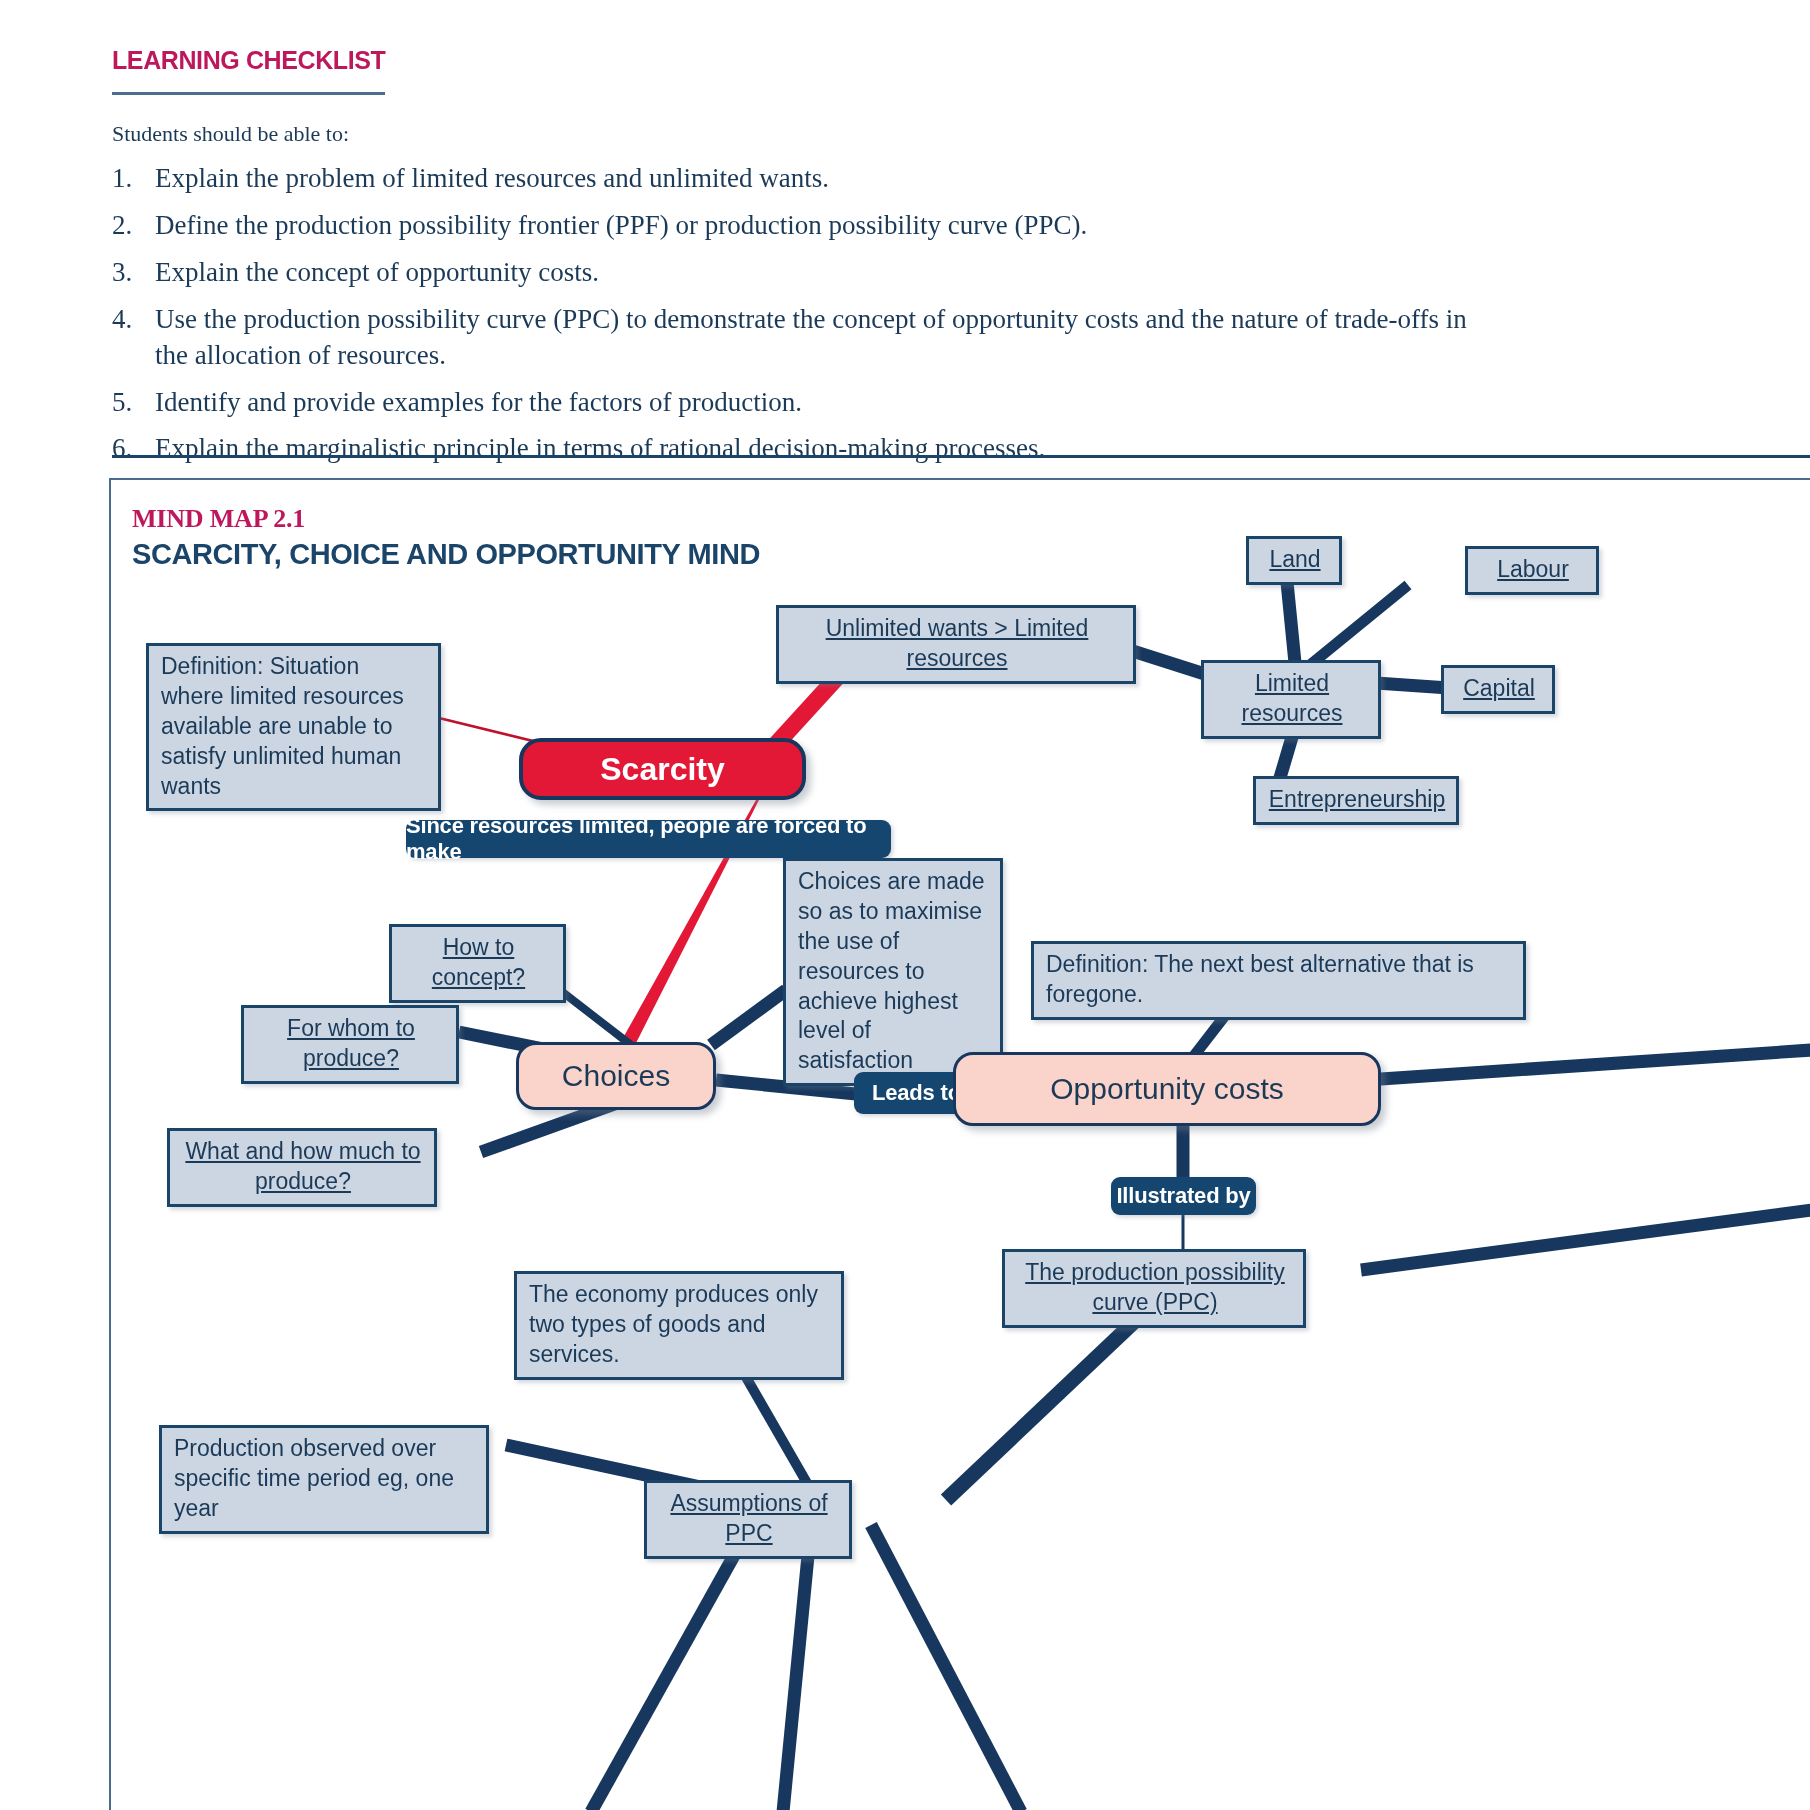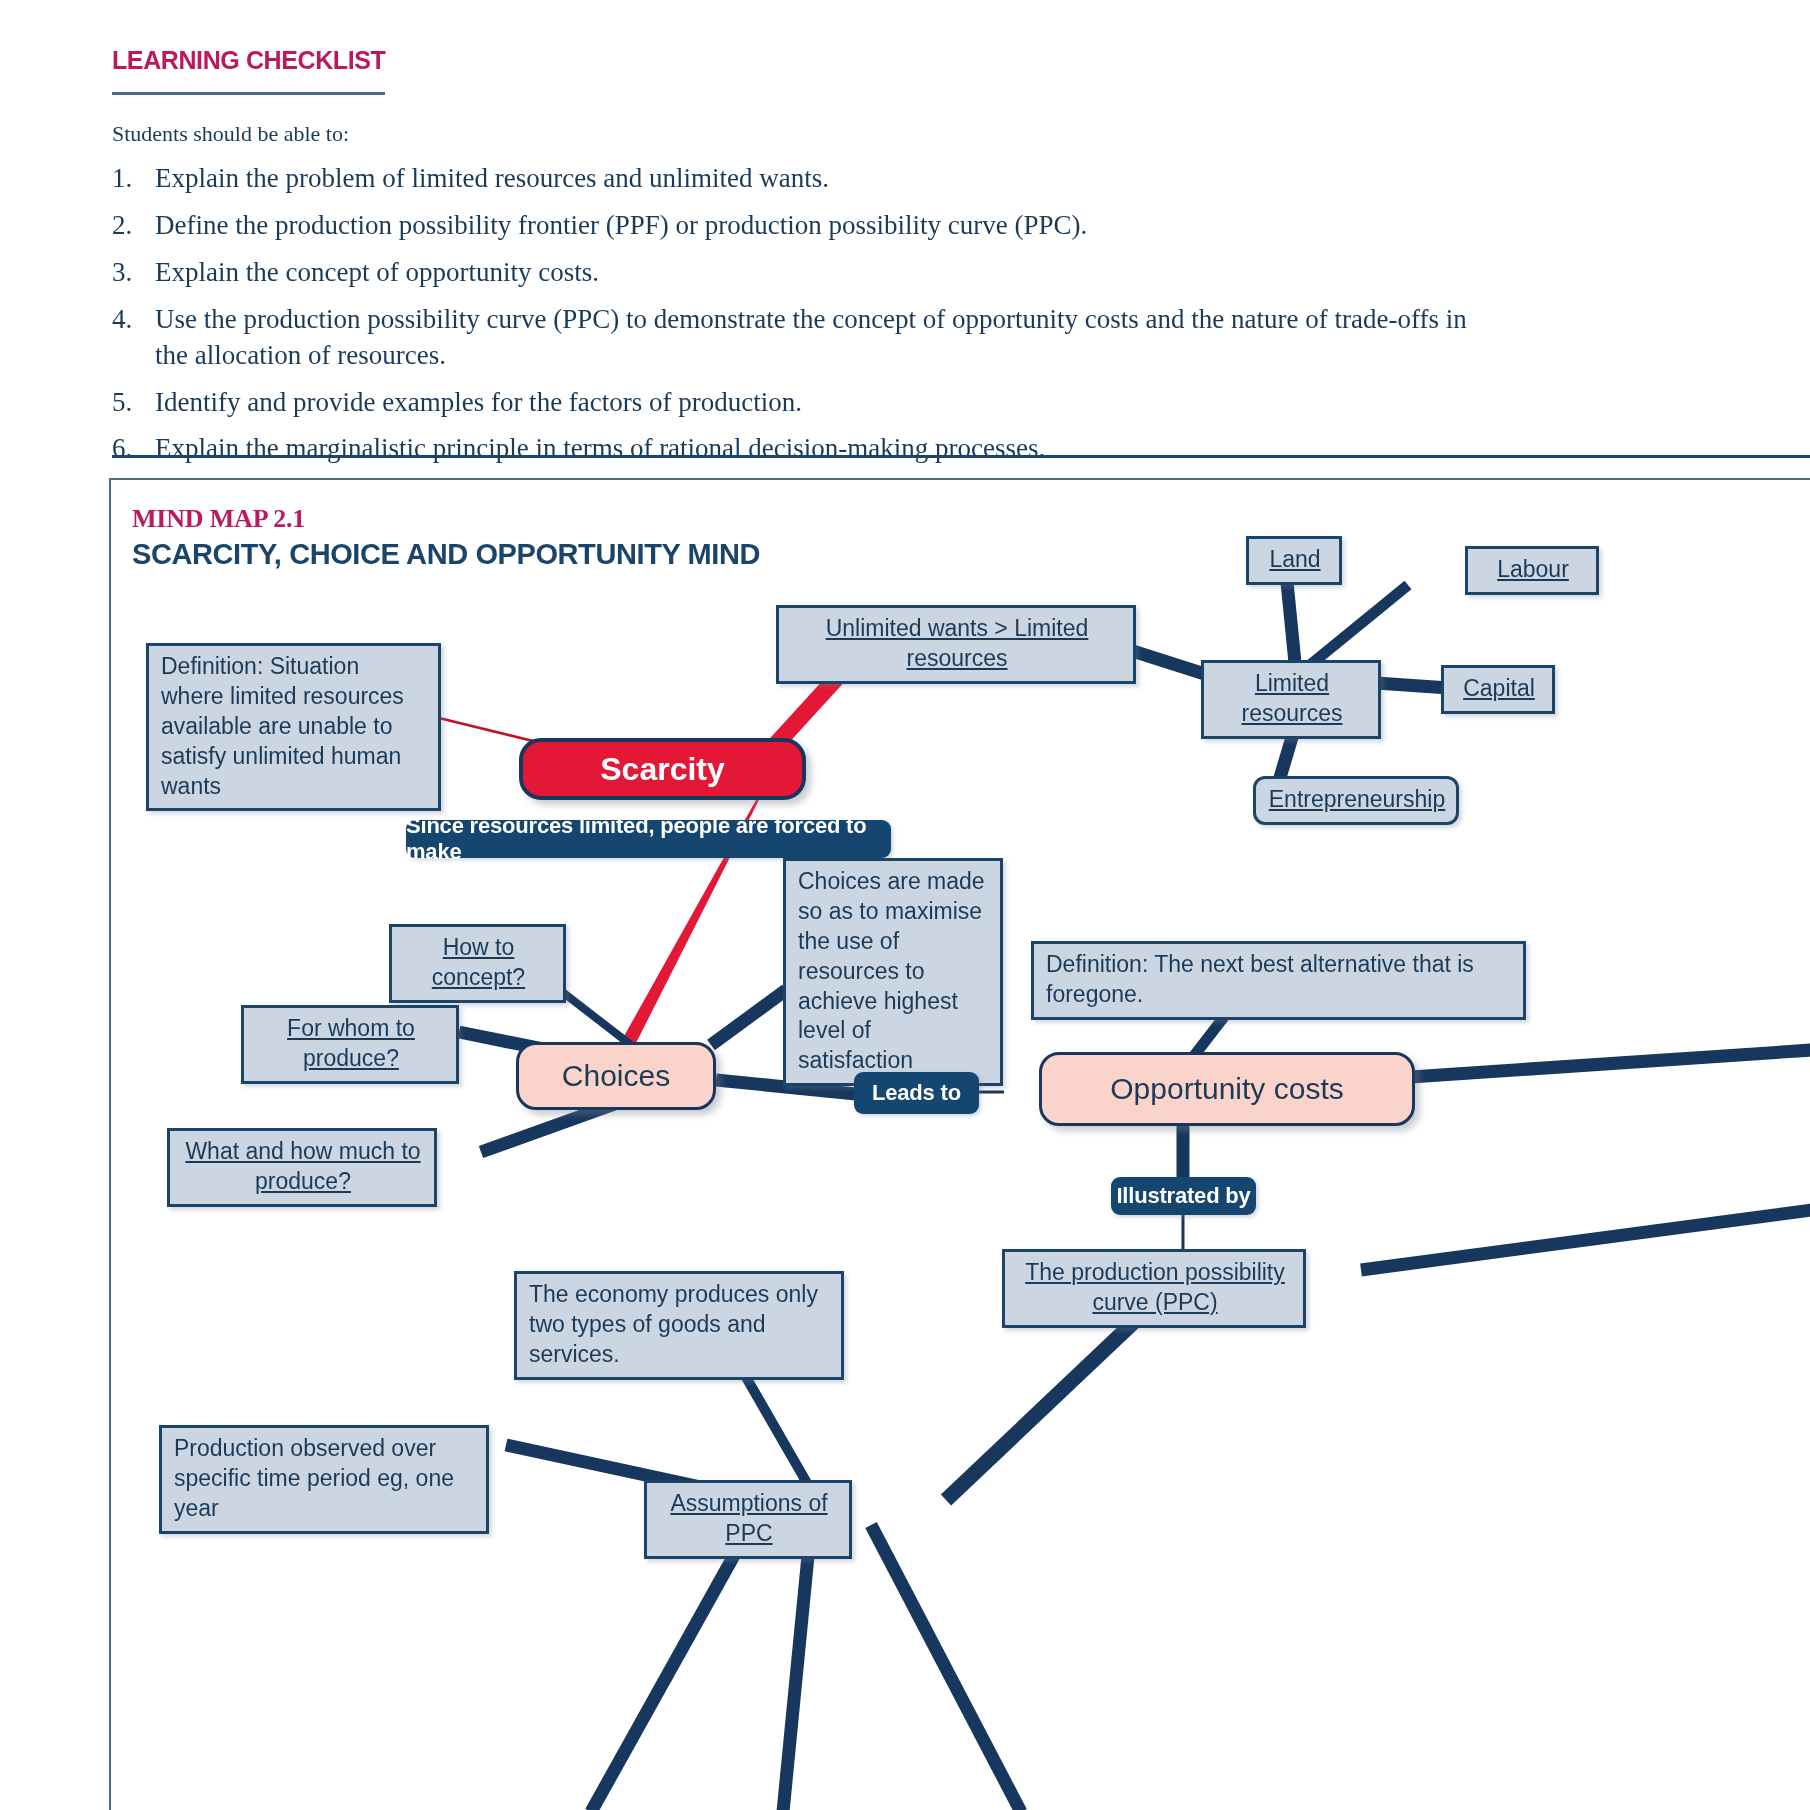--- a/index.html
+++ b/index.html
@@ -263,21 +263,21 @@
   </div>
 
   <div class="node box-plain center" style="left:1090px; top:180px; width:180px;">
     <span>Limited resources</span>
   </div>
 
   <div class="node box-plain center" style="left:1330px; top:185px; width:114px;">
     <span>Capital</span>
   </div>
 
-  <div class="node box-plain center" style="left:1142px; top:296px; width:206px;border-radius:12px;">
+  <div class="node box-plain center" style="left:1142px; top:296px; width:206px;">
     <span>Entrepreneurship</span>
   </div>
 
   <div class="node box-plain" style="left:35px; top:163px; width:295px;">
     <span>Definition: Situation where limited resources available are unable to satisfy unlimited human wants</span>
   </div>
 
   <div class="node pill-red" style="left:408px; top:258px; width:287px; height:62px;">
     <span>Scarcity</span>
   </div>
@@ -303,21 +303,21 @@
   </div>
 
   <div class="node pill-pink" style="left:405px; top:562px; width:200px; height:68px;">
     <span>Choices</span>
   </div>
 
   <div class="node pill-dark" style="left:743px; top:592px; width:125px; height:42px;">
     <span>Leads to</span>
   </div>
 
-  <div class="node pill-pink" style="left:928px; top:572px; width:376px; height:74px;">
+  <div class="node pill-pink" style="left:842px; top:572px; width:428px; height:74px;">
     <span>Opportunity costs</span>
   </div>
 
   <div class="node box-plain center" style="left:56px; top:648px; width:270px;">
     <span>What and how much to produce?</span>
   </div>
 
   <div class="node pill-dark" style="left:1000px; top:697px; width:145px; height:38px;">
     <span>Illustrated by</span>
   </div>

